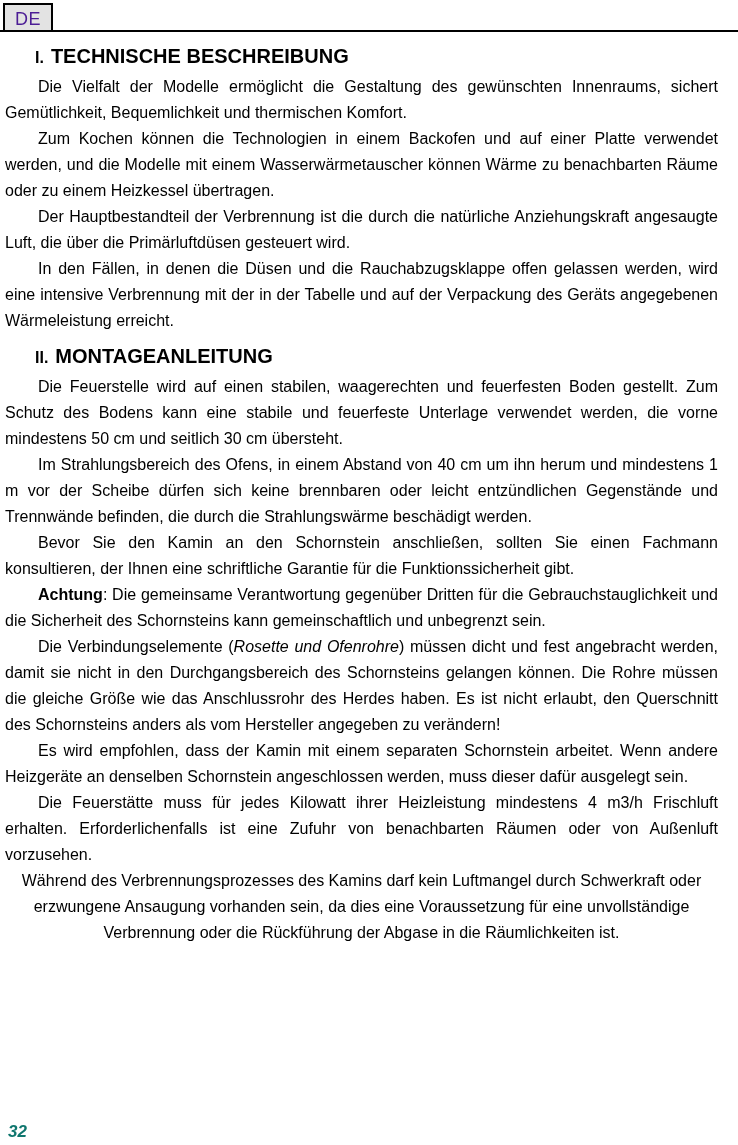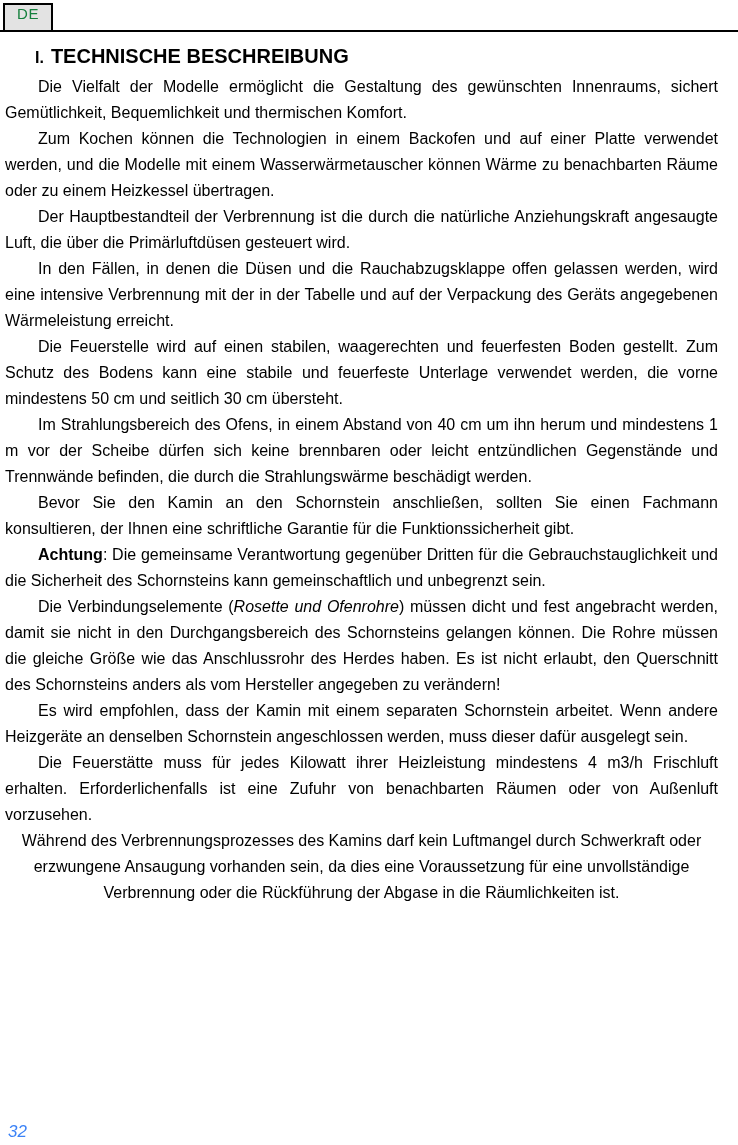--- a/index.html
+++ b/index.html
@@ -26,25 +26,25 @@
     position: absolute;
     left: 3px;
     top: 3px;
     width: 50px;
     height: 27px;
     background: #e3e3e3;
     border: 2px solid #000000;
     border-bottom: none;
     box-sizing: border-box;
     display: flex;
-    align-items: flex-start;
+    align-items: flex-end;
     justify-content: center;
-    font-size: 15px;
+    font-size: 18px;
     letter-spacing: 0.5px;
-    color: #15803d;
+    color: #4c1d95;
   }
   .doc-body {
     padding: 2px 20px 0 5px;
     font-size: 16px;
     line-height: 26px;
   }
   .sec-heading {
     margin: 9px 0 3px 30px;
     font-size: 20px;
     line-height: 26px;
@@ -63,38 +63,40 @@
   .para.no-indent { text-indent: 0; }
   .para.ragged { text-align: center; }
   .run-bold { font-weight: bold; margin-top: 40px; }
   .run-italic { font-style: italic; }
   .page-number {
     position: absolute;
     left: 8px;
     bottom: 3px;
     font-size: 17px;
     font-style: italic;
-    color: #3b82f6;
+    color: #0f766e;
+    font-weight: bold;
   }
 </style>
 </head>
 <body>
 
 <div class="page">
   <div class="page-header">
     <div class="lang-tab">
       <span>DE</span>
     </div>
   </div>
   <div class="doc-body">
       <h2 class="sec-heading"><span class="sec-num">I.</span><span class="sec-title">TECHNISCHE BESCHREIBUNG</span></h2>
       <p class="para"><span class="">Die Vielfalt der Modelle ermöglicht die Gestaltung des gewünschten Innenraums, sichert Gemütlichkeit, Bequemlichkeit und thermischen Komfort.</span></p>
       <p class="para"><span class="">Zum Kochen können die Technologien in einem Backofen und auf einer Platte verwendet werden, und die Modelle mit einem Wasserwärmetauscher können Wärme zu benachbarten Räume oder zu einem Heizkessel übertragen.</span></p>
       <p class="para"><span class="">Der Hauptbestandteil der Verbrennung ist die durch die natürliche Anziehungskraft angesaugte Luft, die über die Primärluftdüsen gesteuert wird.</span></p>
       <p class="para"><span class="">In den Fällen, in denen die Düsen und die Rauchabzugsklappe offen gelassen werden, wird eine intensive Verbrennung mit der in der Tabelle und auf der Verpackung des Geräts angegebenen Wärmeleistung erreicht.</span></p>
+      <h2 class="sec-heading"><span class="sec-num">II.</span><span class="sec-title">MONTAGEANLEITUNG</span></h2>
       <p class="para"><span class="">Die Feuerstelle wird auf einen stabilen, waagerechten und feuerfesten Boden gestellt.  Zum Schutz des Bodens kann eine stabile und feuerfeste Unterlage verwendet werden, die vorne mindestens 50 cm und seitlich 30 cm übersteht.</span></p>
       <p class="para"><span class="">Im Strahlungsbereich des Ofens, in einem Abstand von 40 cm um ihn herum und mindestens 1 m vor der Scheibe dürfen sich keine brennbaren oder leicht entzündlichen Gegenstände und Trennwände befinden, die durch die Strahlungswärme beschädigt werden.</span></p>
       <p class="para"><span class="">Bevor Sie den Kamin an den Schornstein anschließen, sollten Sie einen Fachmann konsultieren, der Ihnen eine schriftliche Garantie für die Funktionssicherheit gibt.</span></p>
       <p class="para"><span class="run-bold ">Achtung</span><span class="">: Die gemeinsame Verantwortung gegenüber Dritten für die Gebrauchstauglichkeit und die Sicherheit des Schornsteins kann gemeinschaftlich und unbegrenzt sein.</span></p>
       <p class="para"><span class="">Die Verbindungselemente (</span><span class="run-italic">Rosette und Ofenrohre</span><span class="">) müssen dicht und fest angebracht werden, damit sie nicht in den Durchgangsbereich des Schornsteins gelangen können.  Die Rohre müssen die gleiche Größe wie das Anschlussrohr des Herdes haben.  Es ist nicht erlaubt, den Querschnitt des Schornsteins anders als vom Hersteller angegeben zu verändern!</span></p>
       <p class="para"><span class="">Es wird empfohlen, dass der Kamin mit einem separaten Schornstein arbeitet. Wenn andere Heizgeräte an denselben Schornstein angeschlossen werden, muss dieser dafür ausgelegt sein.</span></p>
       <p class="para"><span class="">Die Feuerstätte muss für jedes Kilowatt ihrer Heizleistung mindestens 4 m3/h Frischluft erhalten.  Erforderlichenfalls ist eine Zufuhr von benachbarten Räumen oder von Außenluft vorzusehen.</span></p>
       <p class="para no-indent ragged"><span class="">Während des Verbrennungsprozesses des Kamins darf kein Luftmangel durch Schwerkraft oder erzwungene Ansaugung vorhanden sein, da dies eine Voraussetzung für eine unvollständige Verbrennung oder die Rückführung der Abgase in die Räumlichkeiten ist.</span></p>
     </div>
   <div class="page-number">32</div>

